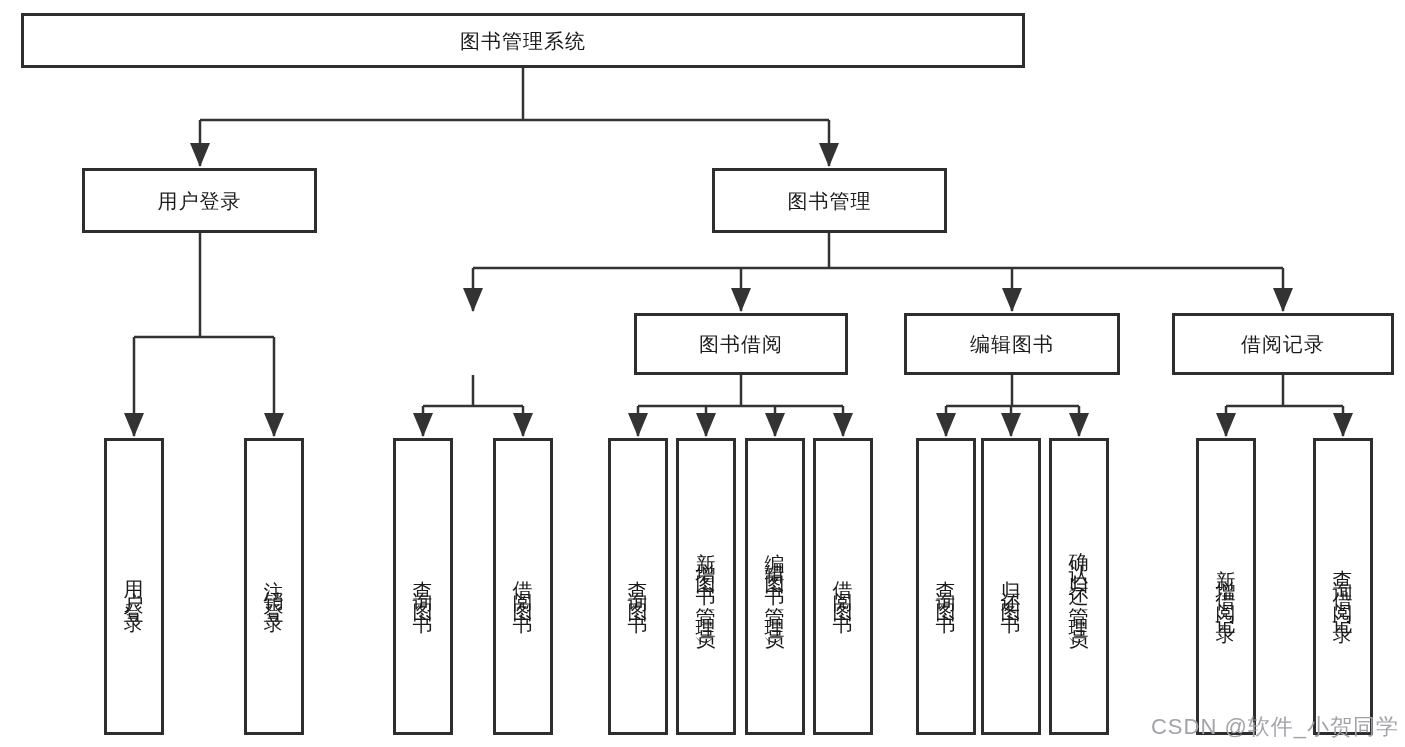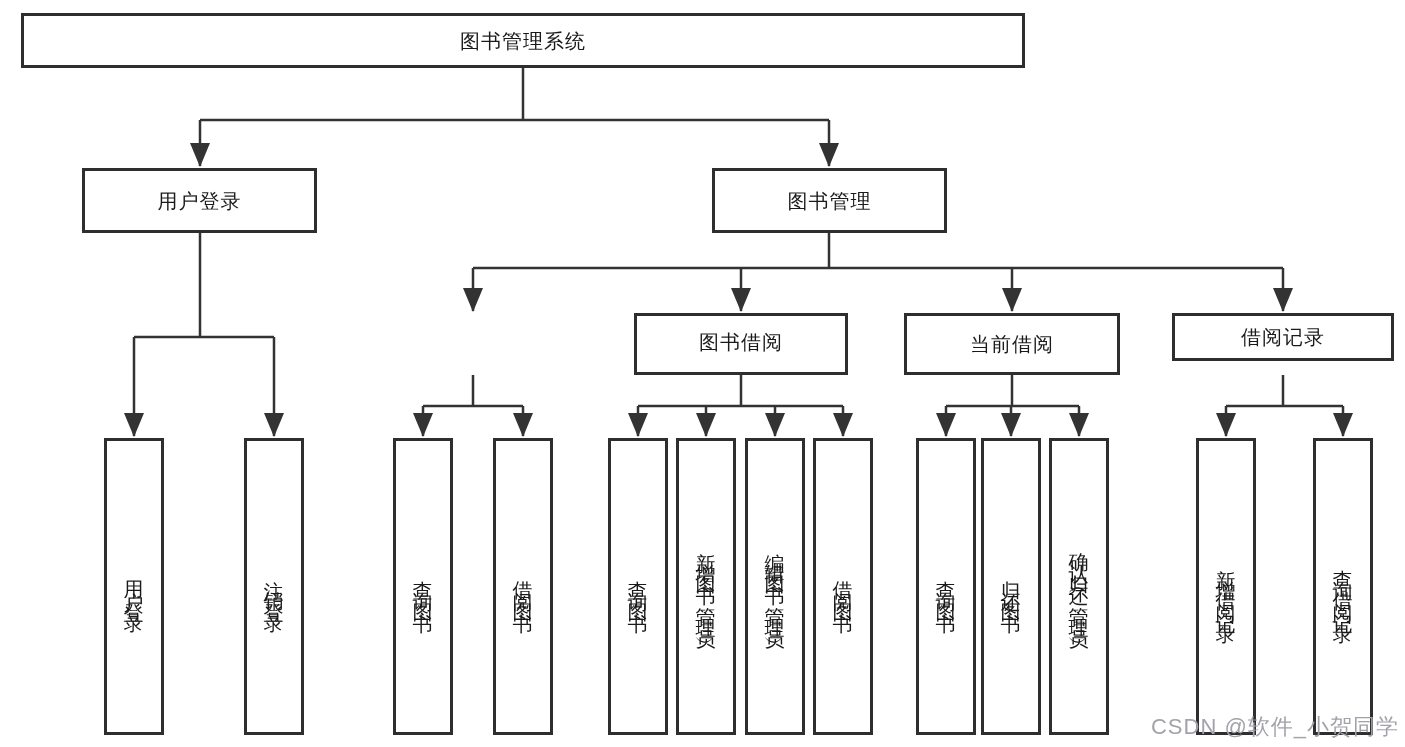--- a/index.html
+++ b/index.html
@@ -98,27 +98,27 @@
     <span class="label">图书管理系统</span>
   </div>
 
   <div class="box hbox" style="left:82px; top:168px; width:235px; height:65px;">
     <span class="label">用户登录</span>
   </div>
   <div class="box hbox" style="left:712px; top:168px; width:235px; height:65px;">
     <span class="label">图书管理</span>
   </div>
 
-  <div class="box hbox" style="left:634px; top:313px; width:214px; height:62px;font-family:Liberation Mono, monospace;">
+  <div class="box hbox" style="left:634px; top:313px; width:214px; height:62px;">
     <span class="label">图书借阅</span>
   </div>
   <div class="box hbox" style="left:904px; top:313px; width:216px; height:62px;">
-    <span class="label">当前借阅</span>
+    <span class="label">编辑图书</span>
   </div>
-  <div class="box hbox" style="left:1172px; top:313px; width:222px; height:48px;">
+  <div class="box hbox" style="left:1172px; top:313px; width:222px; height:62px;">
     <span class="label">借阅记录</span>
   </div>
 
   <div class="box vbox" style="left:104px; top:438px; width:60px; height:297px;">
     <span class="label">用户登录</span>
   </div>
   <div class="box vbox" style="left:244px; top:438px; width:60px; height:297px;">
     <span class="label">注销登录</span>
   </div>
 

